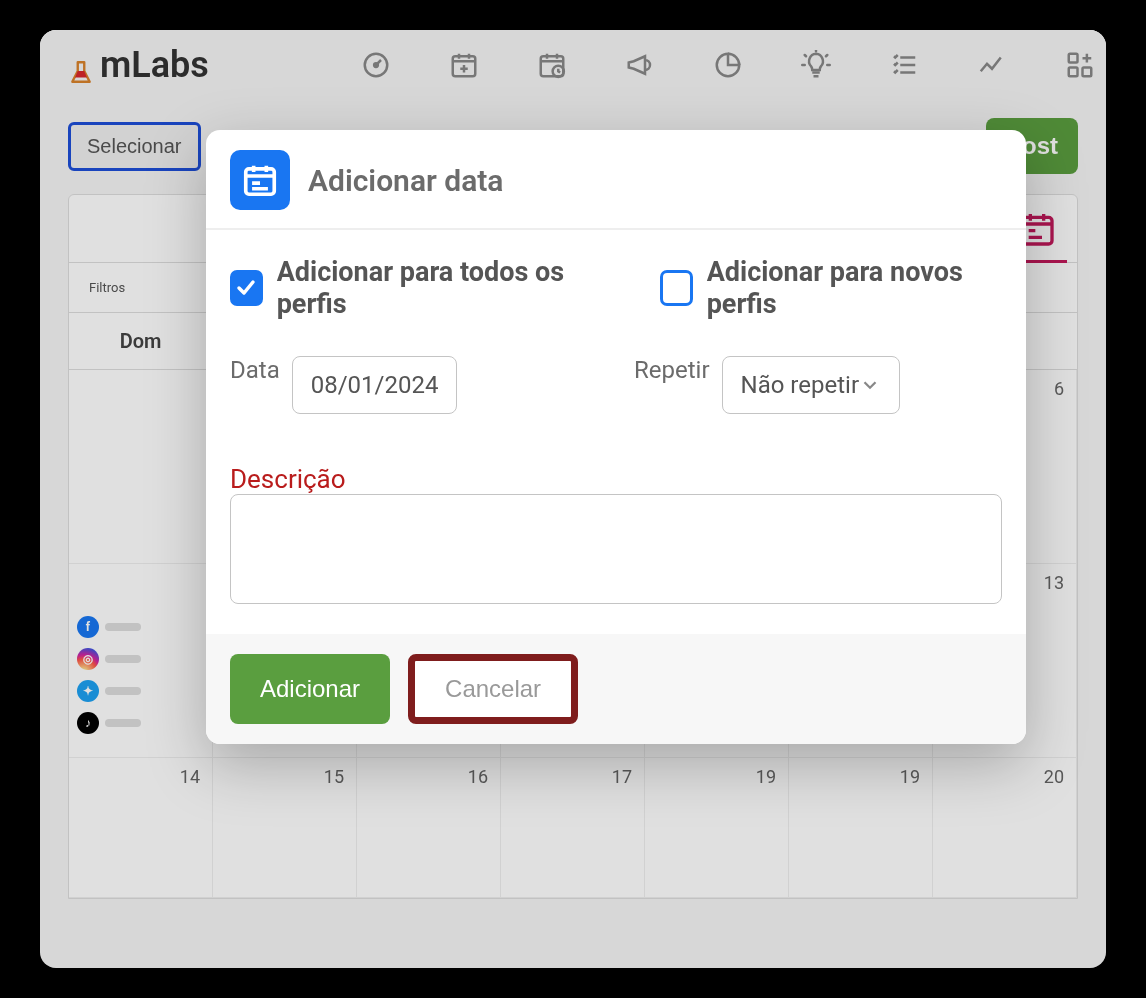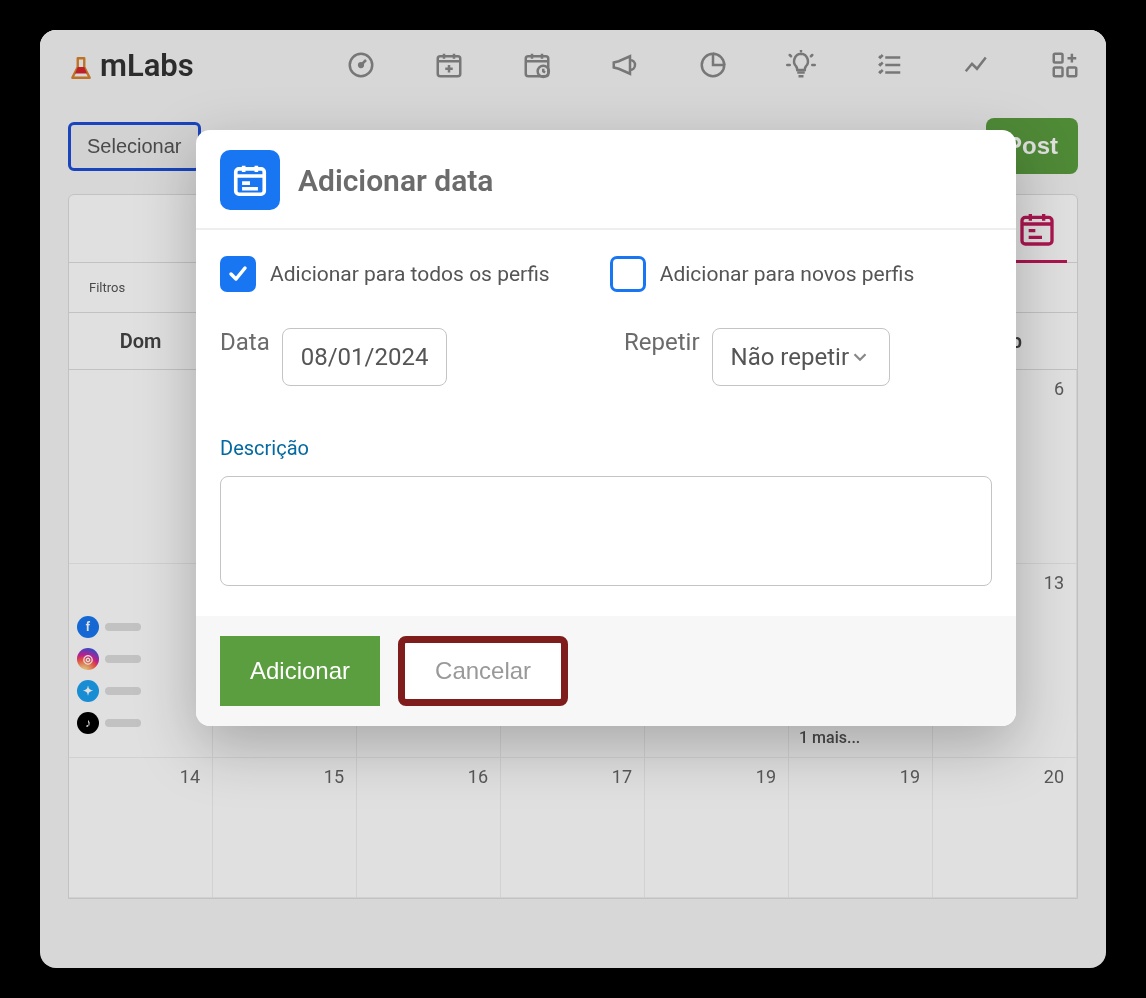--- a/index.html
+++ b/index.html
@@ -35,21 +35,21 @@
     display: flex;
     align-items: center;
     padding: 0 28px;
     gap: 12px;
     background: #f5f5f5;
   }
   .logo {
     display: flex;
     align-items: center;
     gap: 6px;
-    font-size: 31px;
+    font-size: 36px;
     font-weight: 600;
     color: #333;
   }
   .logo-mark {
     width: 26px; height: 26px;
     position: relative;
   }
   .logo-mark svg { width: 100%; height: 100%; }
   .nav-icons {
     display: flex;
@@ -186,21 +186,21 @@
     bottom: 10px;
     left: 10px;
     font-size: 16px;
     color: #555;
     font-weight: 500;
   }
   
   .modal {
     position: absolute;
     top: 100px;
-    left: 156px;
+    left: 166px;
     width: 820px;
     background: #fff;
     border-radius: 14px;
     box-shadow: 0 20px 60px rgba(0,0,0,0.25);
     z-index: 10;
     overflow: hidden;
   }
   .modal-header {
     display: flex;
     align-items: center;
@@ -234,60 +234,60 @@
     gap: 14px;
   }
   .chk {
     width: 36px; height: 36px;
     border: 3px solid #1976f2;
     border-radius: 7px;
     display:flex; align-items:center; justify-content:center;
   }
   .chk.checked { background:#1976f2; }
   .chk svg { width: 24px; height: 24px; }
-  .chk-label { font-size: 21px; color: #555; }
+  .chk-label { font-size: 27px; color: #555; font-weight: bold; }
   .form-row {
     display: flex;
     gap: 36px;
     margin-bottom: 50px;
   }
   .form-col { flex: 1; display: flex; flex-direction: row; gap: 12px; }
   .form-label { font-size: 24px; color: #6b6b6b; }
   .input, .select {
     border: 1px solid #c4c4c4;
     border-radius: 8px;
     padding: 14px 18px;
     font-size: 24px;
     color: #555;
     background: #fff;
   }
   .select {
     display: flex;
     align-items: center;
   }
   .select svg { width: 22px; height: 22px; stroke:#888; fill:none; stroke-width:2.5; }
-  .desc-label { font-size: 20px; color:#0369a1; margin-bottom: 16px; }
+  .desc-label { font-size: 26px; color:#b91c1c; }
   .textarea {
     width: 100%;
     border: 1px solid #c4c4c4;
     border-radius: 8px;
     min-height: 110px;
     background: #fff;
   }
   .modal-footer {
     background: #f7f7f7;
     padding: 20px 24px;
     display: flex;
     gap: 18px;
   }
   .btn-primary {
     background: #5a9e3f;
     color: #fff;
     border: none;
-    border-radius: 0;
+    border-radius: 8px;
     padding: 14px 30px;
     font-size: 24px;
     font-weight: 500;
   }
   .btn-secondary {
     background: #fff;
     border: 7px solid #7f1d1d;
     color: #999;
     border-radius: 8px;
     padding: 14px 30px;

